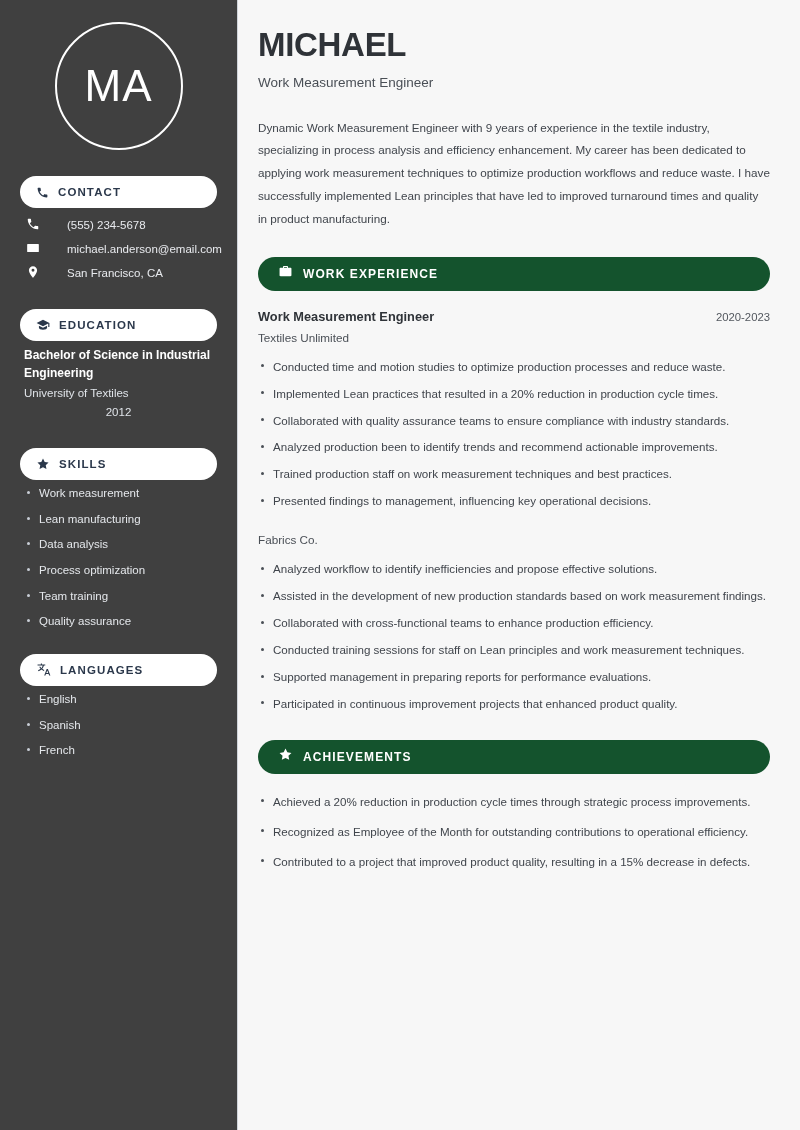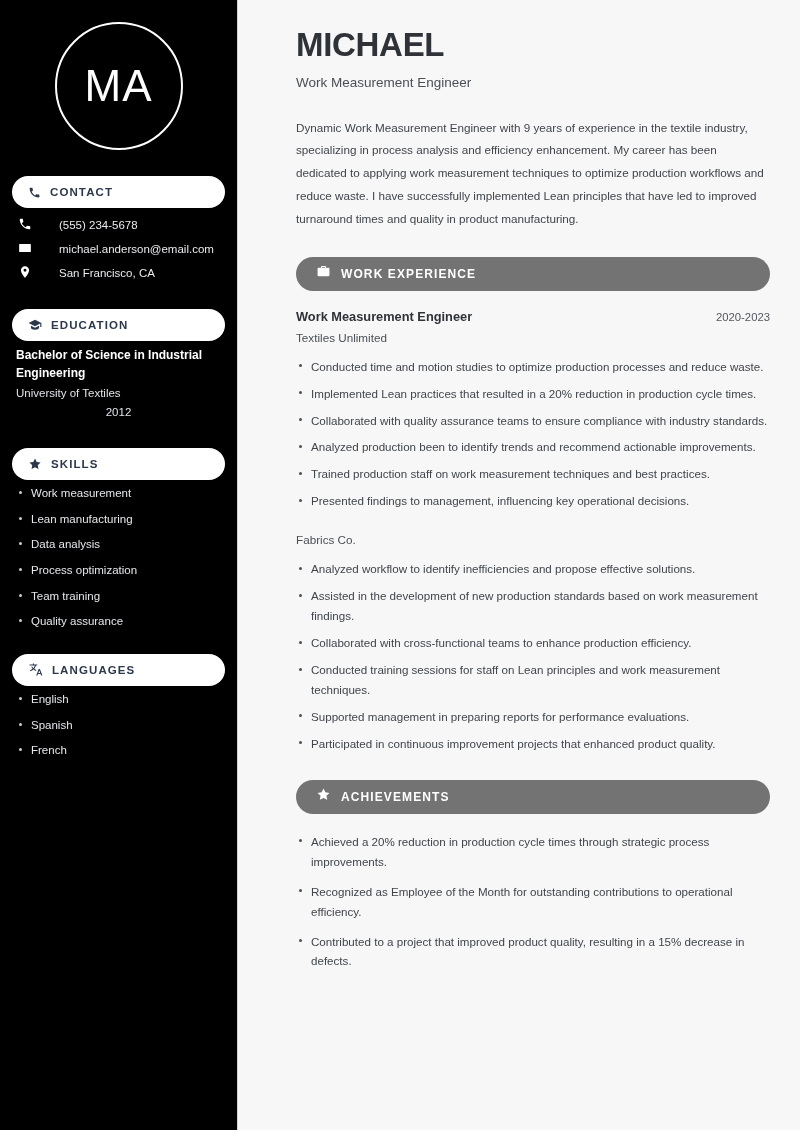--- a/index.html
+++ b/index.html
@@ -14,23 +14,23 @@
     width:800px; height:1130px;
     background:#f7f7f7;
     display:flex;
     overflow:hidden;
   }
 
   
   .sidebar {
     width:238px;
     flex:0 0 238px;
-    background:#000000;
+    background:#404040;
     border-right:1px solid #cfd4da;
-    padding:0 12px;
+    padding:0 20px;
     color:#ffffff;
   }
   .monogram-wrap {
     display:flex; justify-content:center;
     margin-top:22px; margin-bottom:26px;
   }
   .monogram {
     width:128px; height:128px;
     border:2px solid #ffffff;
     border-radius:50%;
@@ -92,23 +92,22 @@
     position:absolute;
     left:3px; top:6px;
     width:3px; height:3px;
     border-radius:50%;
     background:#c9ced6;
   }
 
   
   .main {
     flex:1;
-    padding:26px 30px 0 26px;
+    padding:26px 30px 0 20px;
     min-width:0;
-    margin-left:32px;
   }
   .name {
     font-size:33px;
     font-weight:700;
     color:#2f3338;
     line-height:1.14;
     letter-spacing:-0.3px;
     text-transform:uppercase;
   }
   .job-title {
@@ -117,21 +116,21 @@
     margin-top:11px;
   }
   .summary {
     font-size:11.7px;
     color:#40454c;
     line-height:1.95;
     margin-top:27px;
   }
 
   .sec-bar {
-    background:#737373;
+    background:#14532d;
     color:#ffffff;
     border-radius:22px;
     height:34px;
     display:flex; align-items:center;
     gap:10px;
     padding:0 20px;
     margin-top:26px;
     margin-bottom:18px;
   }
   .sec-bar .sec-label {

